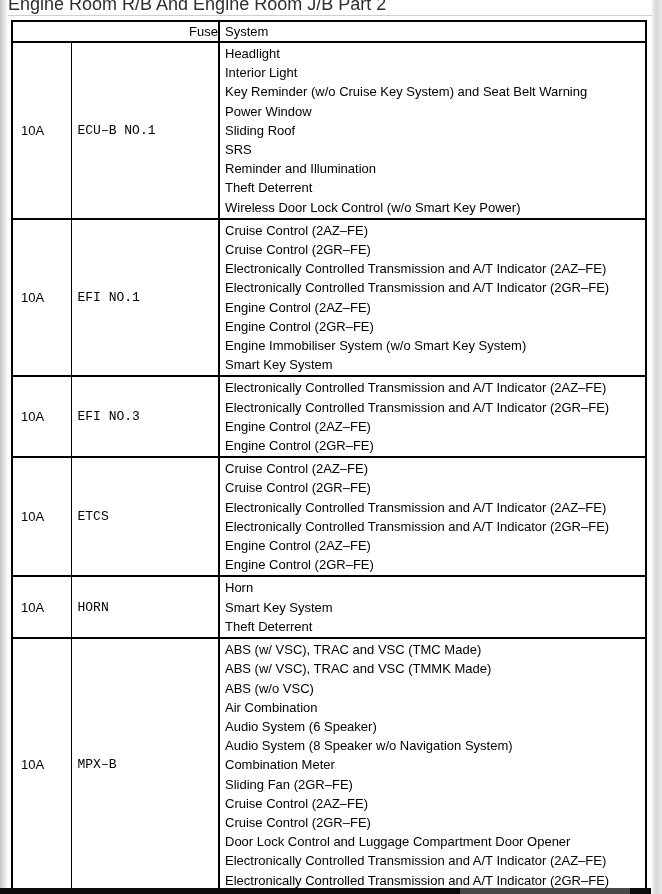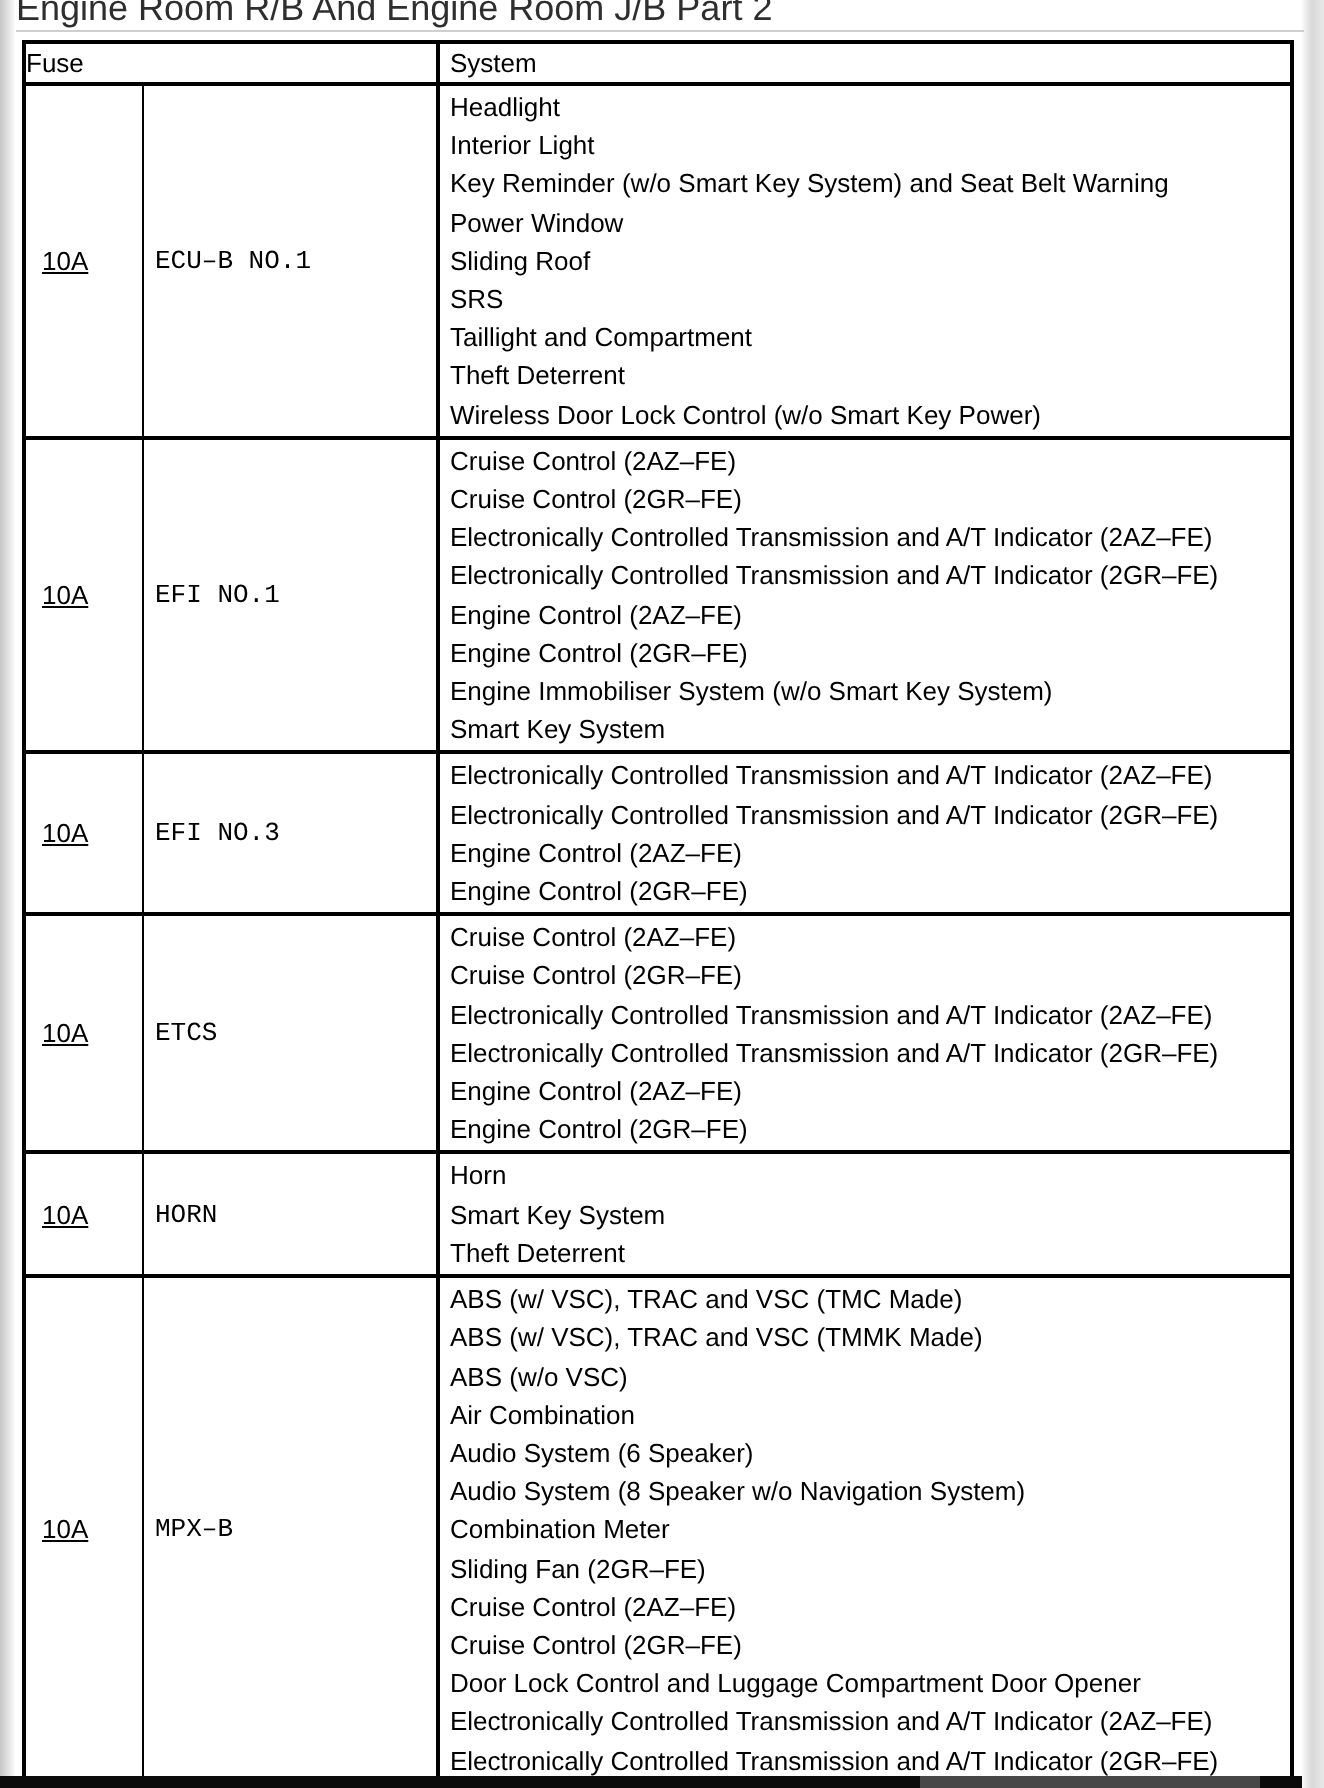--- a/index.html
+++ b/index.html
@@ -42,29 +42,29 @@
     border:2px solid var(--border);
   }
   .fuse-table col.c-amp{width:59px;}
   .fuse-table col.c-name{width:148px;}
   .fuse-table th{
     font-weight:normal;height:21px;padding:0;
     border:1px solid var(--border);
     border-bottom:2px solid var(--border);
     border-top:2px solid var(--border);
   }
-  .fuse-table th.h-fuse{text-align:left;}
+  .fuse-table th.h-fuse{text-align:right;}
   .fuse-table th.h-system{text-align:left;padding-left:5px;border-left:2px solid var(--border);}
   .fuse-table td{
     border:1px solid var(--border);
     border-top:2px solid var(--border);
     border-bottom:2px solid var(--border);
     vertical-align:middle;
   }
-  .fuse-table td.amp{padding-left:8px;text-decoration:underline;}
+  .fuse-table td.amp{padding-left:8px;}
   .fuse-table td.fname{padding-left:6px;border-left:1px solid var(--border);border-right:2px solid var(--border);font-family:Liberation Mono, monospace;}
   .fuse-table td.sys{padding:1px 2px 1px 5px;}
   .sysline{line-height:19.2px;white-space:nowrap;overflow:hidden;}
   .bottom-bar{
     position:absolute;left:0;top:888px;width:651px;height:6px;
     background:var(--bar-black);
   }
   .bottom-thumb{
     position:absolute;left:460px;top:0;width:170px;height:6px;
     background:var(--bar-thumb);
@@ -91,25 +91,25 @@
       <th class="h-system">System</th>
     </tr>
   </thead>
   <tbody>
       <tr>
         <td class="amp">10A</td>
         <td class="fname">ECU–B NO.1</td>
         <td class="sys">
           <div class="sysline">Headlight</div>
           <div class="sysline">Interior Light</div>
-          <div class="sysline">Key Reminder (w/o Smart Key System) and Seat Belt Warning</div>
+          <div class="sysline">Key Reminder (w/o Cruise Key System) and Seat Belt Warning</div>
           <div class="sysline">Power Window</div>
           <div class="sysline">Sliding Roof</div>
           <div class="sysline">SRS</div>
-          <div class="sysline">Taillight and Compartment</div>
+          <div class="sysline">Reminder and Illumination</div>
           <div class="sysline">Theft Deterrent</div>
           <div class="sysline">Wireless Door Lock Control (w/o Smart Key Power)</div>
         </td>
       </tr>
       <tr>
         <td class="amp">10A</td>
         <td class="fname">EFI NO.1</td>
         <td class="sys">
           <div class="sysline">Cruise Control (2AZ–FE)</div>
           <div class="sysline">Cruise Control (2GR–FE)</div>

